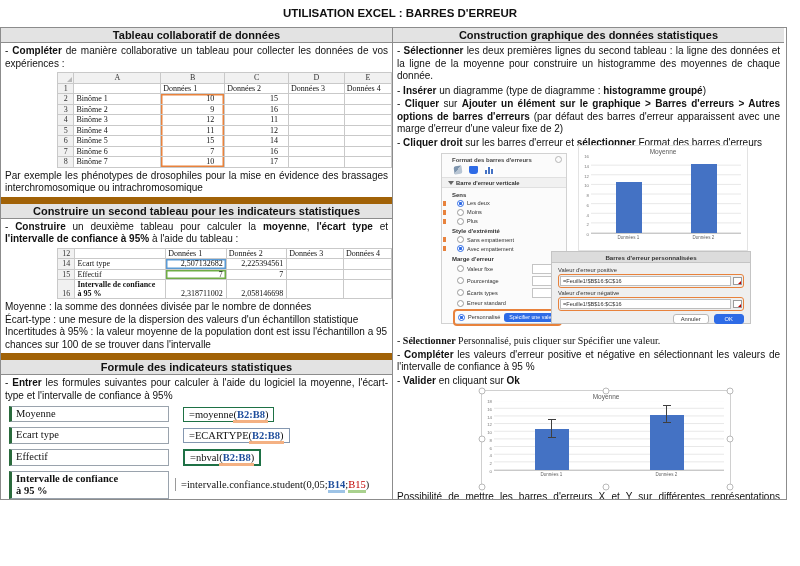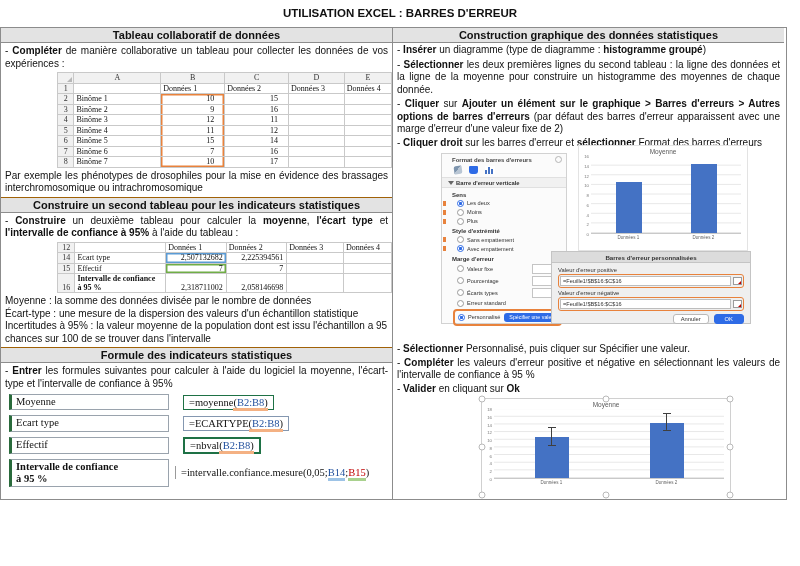--- a/index.html
+++ b/index.html
@@ -3,21 +3,21 @@
 <meta charset="utf-8">
 <style>
   html,body{margin:0;padding:0;background:#fff;}
   .page{position:relative;width:800px;height:566px;background:#fff;overflow:hidden;
         font-family:"Liberation Sans",sans-serif;color:#111;}
   .doc-title{text-align:center;font-weight:bold;font-size:11.5px;padding-top:7px;}
   .grid{position:absolute;left:0;top:27px;width:785px;height:471px;
         border:1.5px solid #8c8c8c;display:grid;grid-template-columns:392px 391px;}
   .col{overflow:hidden;}
   .col.left{border-right:1.5px solid #8c8c8c;}
-  .sec-h{background:#e3e3e3;border-top:1px solid #a16207;border-bottom:1px solid #8c8c8c;
+  .sec-h{background:#e3e3e3;border-top:7px solid #a16207;border-bottom:1px solid #8c8c8c;
          font-weight:bold;text-align:center;font-size:11px;padding:1px 0;}
   .col .sec-h:first-child{border-top:none;}
   p.body{margin:2px 4px;font-size:10px;line-height:1.25;text-align:justify;}
   p.left-al{text-align:left;}
   .it{}
   b{font-weight:bold;}
 
   
   table.xl{border-collapse:collapse;margin:2px 0 2px 56px;font-family:"Liberation Serif",serif;
            font-size:8px;table-layout:fixed;}
@@ -40,21 +40,21 @@
 
   
   .frow{display:flex;align-items:stretch;margin:4px 6px 5px 8px;font-family:"Liberation Serif",serif;font-size:10.5px;}
   .flabel{width:148px;border:1px solid #9aa3ad;border-left:3px solid #2a6b3c;
           padding:1px 4px;background:#fff;line-height:1.15;}
   .fformula{margin-left:14px;padding:1px 5px;align-self:center;white-space:nowrap;}
   .fx-r0{border:1.5px solid #1e7145;}
   .fx-r1{border:1.5px solid #8497b0;}
   .fx-r2{border:2px solid #1e7145;}
   .fx-r3{border-left:1.5px solid #9a9a9a;margin-left:6px;}
-  .ref{color:#1f4e9c;}
+  .ref{color:#1f4e9c;font-weight:bold;}
   .ref2{color:#c00000;}
   .ou{border-bottom:3px solid #f4b183;}
   .ub{border-bottom:3px solid #9dc3e6;}
   .ug{border-bottom:3px solid #a9d18e;}
 
   
   .shot-cluster{position:relative;height:177px;margin:1px 0;}
   .fpanel{position:absolute;left:48px;top:3px;width:126px;height:171px;background:#fbfbfb;
           border:1px solid #d2d2d2;font-size:5.6px;color:#333;padding:2px 4px 2px 10px;box-sizing:border-box;}
   .fp-title{font-size:6px;font-weight:bold;color:#444;display:flex;justify-content:space-between;align-items:center;}
@@ -277,31 +277,31 @@
       <div class="frow">
         <div class="flabel">Ecart type</div>
         <div class="fformula fx-r1"><span>=ECARTYPE</span><span class="ou"><span>(</span><span class="ref">B2:B8</span><span>)</span></span></div>
       </div>
       <div class="frow">
         <div class="flabel">Effectif</div>
         <div class="fformula fx-r2"><span>=nbval</span><span class="ou"><span>(</span><span class="ref">B2:B8</span><span>)</span></span></div>
       </div>
       <div class="frow">
         <div class="flabel" style="font-weight:bold;"><span>Intervalle de confiance</span><br><span>à 95 %</span></div>
-        <div class="fformula fx-r3"><span>=intervalle.confiance.mesure</span><span>(0,05;</span><span class="ref ub">B14</span><span>;</span><span class="ref2 ug">B15</span><span>)</span></div>
+        <div class="fformula fx-r3"><span>=intervalle.confiance.student</span><span>(0,05;</span><span class="ref ub">B14</span><span>;</span><span class="ref2 ug">B15</span><span>)</span></div>
       </div>
 
     </div>
 
     <div class="col right">
 
       <div class="sec-h">Construction graphique des données statistiques</div>
 
+      <p class="body"><span>- </span><b>Sélectionner</b><span> les deux premières lignes du second tableau : la ligne des données et la ligne de la moyenne pour construire un histogramme des moyennes de chaque donnée.</span></p>
       <p class="body" style="margin-top:1px;margin-bottom:1px;"><span>- </span><b>Insérer</b><span> un diagramme (type de diagramme : </span><b>histogramme groupé</b><span>)</span></p>
-      <p class="body"><span>- </span><b>Sélectionner</b><span> les deux premières lignes du second tableau : la ligne des données et la ligne de la moyenne pour construire un histogramme des moyennes de chaque donnée.</span></p>
       <p class="body" style="margin-top:1px;margin-bottom:1px;"><span>- </span><b>Cliquer</b><span> sur </span><b>Ajouter un élément sur le graphique &gt; Barres d'erreurs &gt; Autres options de barres d'erreurs</b><span> (par défaut des barres d'erreur apparaissent avec une marge d'erreur d'une valeur fixe de 2)</span></p>
       <p class="body" style="margin-top:1px;margin-bottom:0;"><span>- </span><b>Cliquer droit</b><span> sur les barres d'erreur et </span><b>sélectionner</b><span> Format des barres d'erreurs</span></p>
 
       <div class="shot-cluster">
 
         <div class="fpanel">
           <div class="fp-title">
               <span>Format des barres d'erreurs</span>
               <span class="fp-close"></span>
             </div>
@@ -418,21 +418,21 @@
                 <span class="range-icon"></span>
               </div>
             <div class="dlg-btns">
               <span class="btn-cancel">Annuler</span>
               <span class="btn-ok">OK</span>
             </div>
           </div>
         </div>
       </div>
 
-      <p class="body" style="margin-top:16px;margin-bottom:1px;"><span>- </span><b>Sélectionner</b><span> Personnalisé, puis cliquer sur Spécifier une valeur.</span></p>
+      <p class="body" style="margin-top:8px;margin-bottom:1px;font-family:Liberation Serif, serif;"><span>- </span><b>Sélectionner</b><span> Personnalisé, puis cliquer sur Spécifier une valeur.</span></p>
       <p class="body" style="margin-top:1px;margin-bottom:1px;"><span>- </span><b>Compléter</b><span> les valeurs d'erreur positive et négative en sélectionnant les valeurs de l'intervalle de confiance à 95 %</span></p>
       <p class="body" style="margin-top:1px;margin-bottom:1px;"><span>- </span><b>Valider</b><span> en cliquant sur </span><b>Ok</b></p>
 
       <div class="sel-frame">
         <span class="hd" style="left:0;top:0;"></span>
         <span class="hd" style="left:50%;top:0;"></span>
         <span class="hd" style="left:100%;top:0;"></span>
         <span class="hd" style="left:0;top:50%;"></span>
         <span class="hd" style="left:100%;top:50%;"></span>
         <span class="hd" style="left:0;top:100%;"></span>

